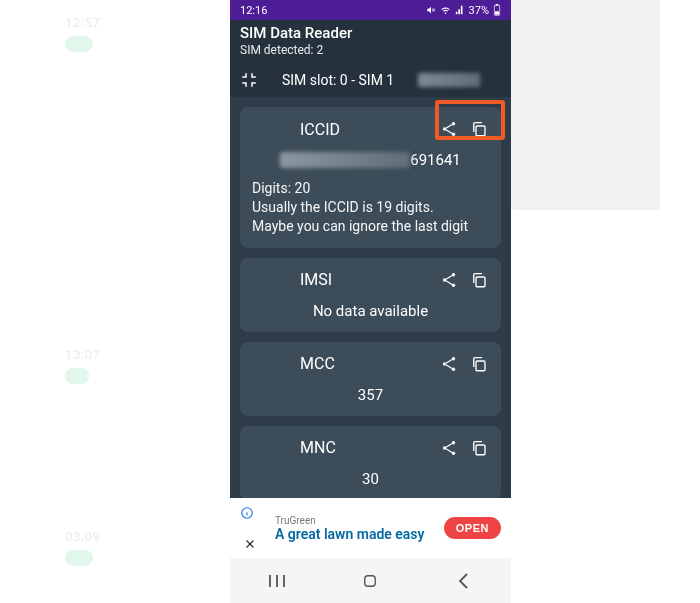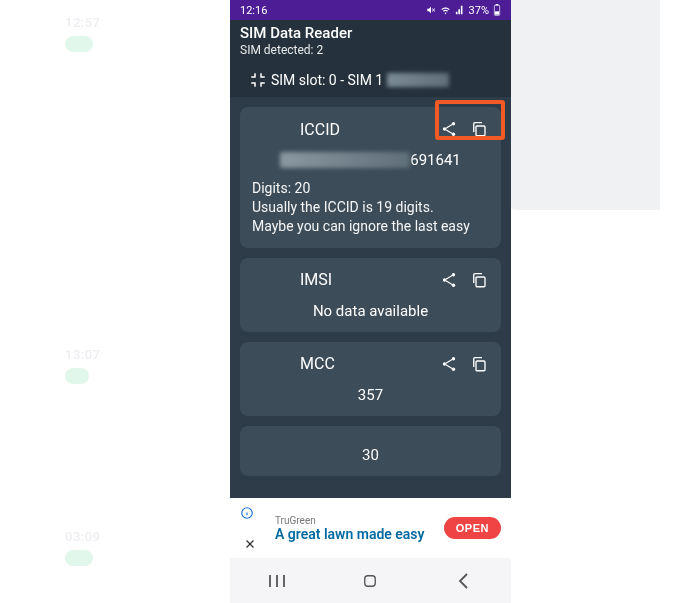--- a/index.html
+++ b/index.html
@@ -19,21 +19,21 @@
   
   .phone { position: absolute; left: 230px; top: 0; width: 281px; height: 603px; background: #2d3c48; color: #fff; }
   .status-bar { height: 20px; display: flex; align-items: center; justify-content: space-between; padding: 0 10px; font-size: 11px; background: #4c1d95; }
   .status-right { display: flex; align-items: center; gap: 4px; }
   .status-icon svg { display: block; }
 
   .app-header { padding: 4px 10px 6px 10px; background: #25323d; }
   .app-title { font-size: 15px; font-weight: 500; }
   .app-sub { font-size: 12px; opacity: 0.9; margin-top: 1px; }
 
-  .slot-row { display: flex; align-items: center; gap: 4px; padding: 8px 19px; background: #25323d; font-size: 14px; }
+  .slot-row { display: flex; align-items: center; gap: 24px; padding: 8px 10px; background: #25323d; font-size: 14px; }
   .slot-collapse-icon svg { display:block; }
   .slot-blur { display:inline-block; width: 62px; height: 14px; background: linear-gradient(90deg,#7b8b95 0%,#5f6e79 100%); filter: blur(2px); border-radius:2px; }
 
   .content { height: calc(100% - 20px - 42px - 34px - 60px - 45px); overflow: hidden; padding: 0 6px; background:#2d3c48; }
 
   .card { background: #3c4c58; margin: 10px 4px; border-radius: 8px; padding: 10px 12px 12px 12px; color: #fff; position: relative; }
   .card-header { display: flex; align-items: center; justify-content: space-between; height: 24px; margin-left: 48px; }
   .card-title { font-size: 16px; font-weight: 400; }
   .card-actions { display: flex; gap: 10px; align-items: center; }
   .card-actions .ibtn { width: 20px; height: 20px; display:flex; align-items:center; justify-content:center; cursor:pointer; }
@@ -147,21 +147,21 @@
           </span>
         </div>
       </div>
       <div class="card-body iccid-val">
         <span class="iccid-blur"></span>
         <span style="font-size:15px;">691641</span>
       </div>
       <div class="card-extra">
         <div>Digits: 20</div>
         <div>Usually the ICCID is 19 digits.</div>
-        <div>Maybe you can ignore the last easy</div>
+        <div>Maybe you can ignore the last digit</div>
       </div>
     </div>
 
     <div class="card">
       <div class="card-header">
         <span class="card-title">IMSI</span>
         <div class="card-actions">
           <span class="ibtn">
               <svg width="18" height="18" viewBox="0 0 24 24" fill="#fff">
                 <circle cx="18" cy="5" r="2.2"></circle>
@@ -198,20 +198,39 @@
                 <rect x="8" y="8" width="12" height="13" rx="1.5"></rect>
                 <path d="M5 16V5a1.5 1.5 0 0 1 1.5-1.5H16"></path>
               </svg>
             </span>
         </div>
       </div>
       <div class="card-body">357</div>
     </div>
 
     <div class="card">
+      <div class="card-header">
+        <span class="card-title">MNC</span>
+        <div class="card-actions">
+          <span class="ibtn">
+              <svg width="18" height="18" viewBox="0 0 24 24" fill="#fff">
+                <circle cx="18" cy="5" r="2.2"></circle>
+                <circle cx="6" cy="12" r="2.2"></circle>
+                <circle cx="18" cy="19" r="2.2"></circle>
+                <path d="M7.9 10.9l8.2-4.8M7.9 13.1l8.2 4.8" stroke="#fff" stroke-width="1.6"></path>
+              </svg>
+            </span>
+          <span class="ibtn">
+              <svg width="18" height="18" viewBox="0 0 24 24" fill="none" stroke="#fff" stroke-width="1.8">
+                <rect x="8" y="8" width="12" height="13" rx="1.5"></rect>
+                <path d="M5 16V5a1.5 1.5 0 0 1 1.5-1.5H16"></path>
+              </svg>
+            </span>
+        </div>
+      </div>
       <div class="card-body">30</div>
     </div>
 
   </div>
 
   <div class="highlight-box"></div>
 
   <div class="ad-bar">
     <span class="ad-info-icon">
       <svg width="14" height="14" viewBox="0 0 24 24" fill="none" stroke="#1a73e8" stroke-width="2">

